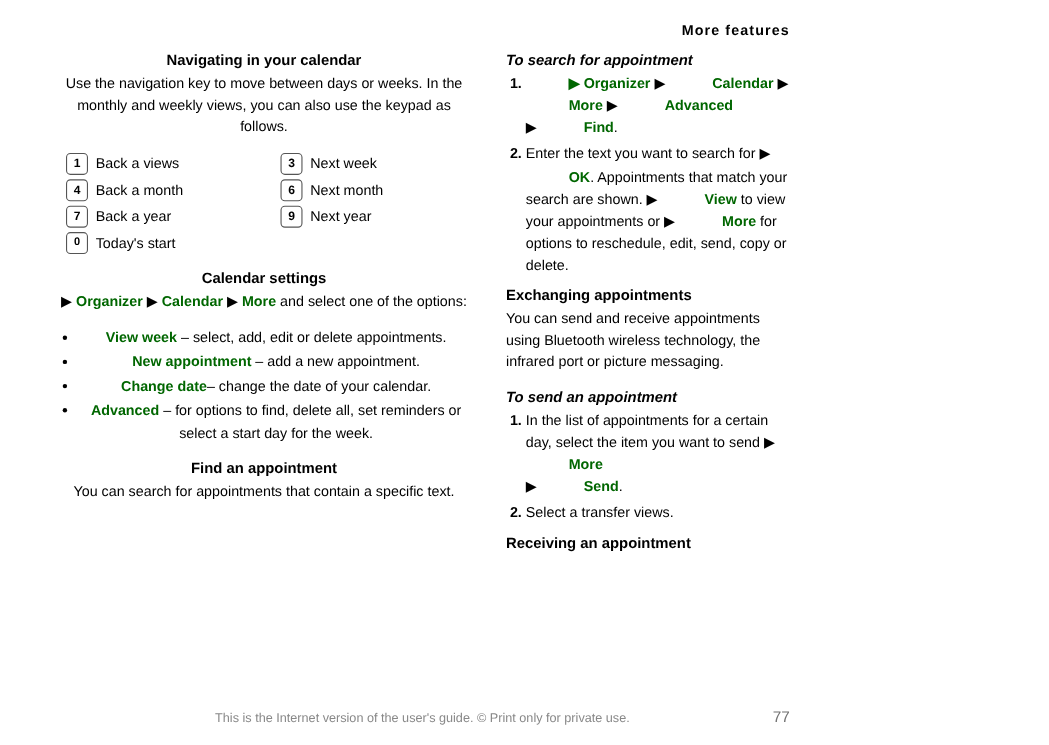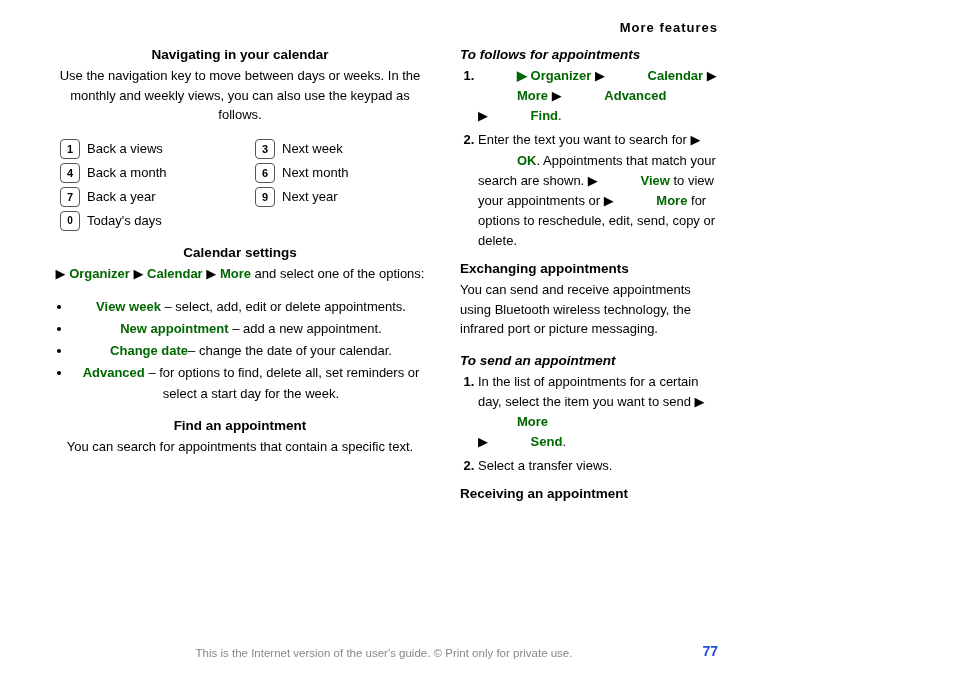--- a/index.html
+++ b/index.html
@@ -109,22 +109,22 @@
       font-weight: bold;
     }
     ol.numbered-list {
       padding-left: 18px;
     }
     .footer-right {
       position: absolute;
       bottom: 18px;
       right: 50px;
       font-size: 14px;
-      font-weight: bold;
-      color: #1d4ed8;
+      font-weight: normal;
+      color: #737373;
       margin-left: 13px;
     }
     .footer-center {
       position: absolute;
       bottom: 18px;
       left: 50%;
       transform: translateX(-50%);
       font-size: 11.5px;
       color: #888;
       white-space: nowrap;
@@ -166,21 +166,21 @@
         <div class="key-row">
           <span class="key-badge">7</span>
           <span>Back a year</span>
         </div>
         <div class="key-row">
           <span class="key-badge">9</span>
           <span>Next year</span>
         </div>
         <div class="key-row">
           <span class="key-badge" style="font-size:10px;">0</span>
-          <span>Today's days</span>
+          <span>Today's start</span>
         </div>
       </div>
 
       <div>
         <div class="section-title">Calendar settings</div>
         <div class="section-body">
           <span>▶ </span><span class="inline-link">Organizer</span>
           <span> ▶ </span><span class="inline-link">Calendar</span>
           <span> ▶ </span><span class="inline-link">More</span>
           <span> and select one of the options:</span>
@@ -196,21 +196,21 @@
       <div>
         <div class="section-title">Find an appointment</div>
         <div class="section-body">You can search for appointments that contain a specific text.</div>
       </div>
 
     </div>
 
     <div class="right-col">
 
       <div>
-        <div class="italic-title">To follows for appointments</div>
+        <div class="italic-title">To search for appointment</div>
         <ol class="numbered-list">
           <li>
             <span class="arrow-link">▶ Organizer</span>
             <span> ▶ </span><span class="arrow-link">Calendar</span>
             <span> ▶ </span><span class="arrow-link">More</span>
             <span> ▶ </span><span class="arrow-link">Advanced</span><br>
             <span>▶ </span><span class="arrow-link">Find</span>.
           </li>
           <li>
             Enter the text you want to search for ▶ <span class="arrow-link">OK</span>. Appointments that match your search are shown. ▶ <span class="arrow-link">View</span> to view your appointments or ▶ <span class="arrow-link">More</span> for options to reschedule, edit, send, copy or delete.

